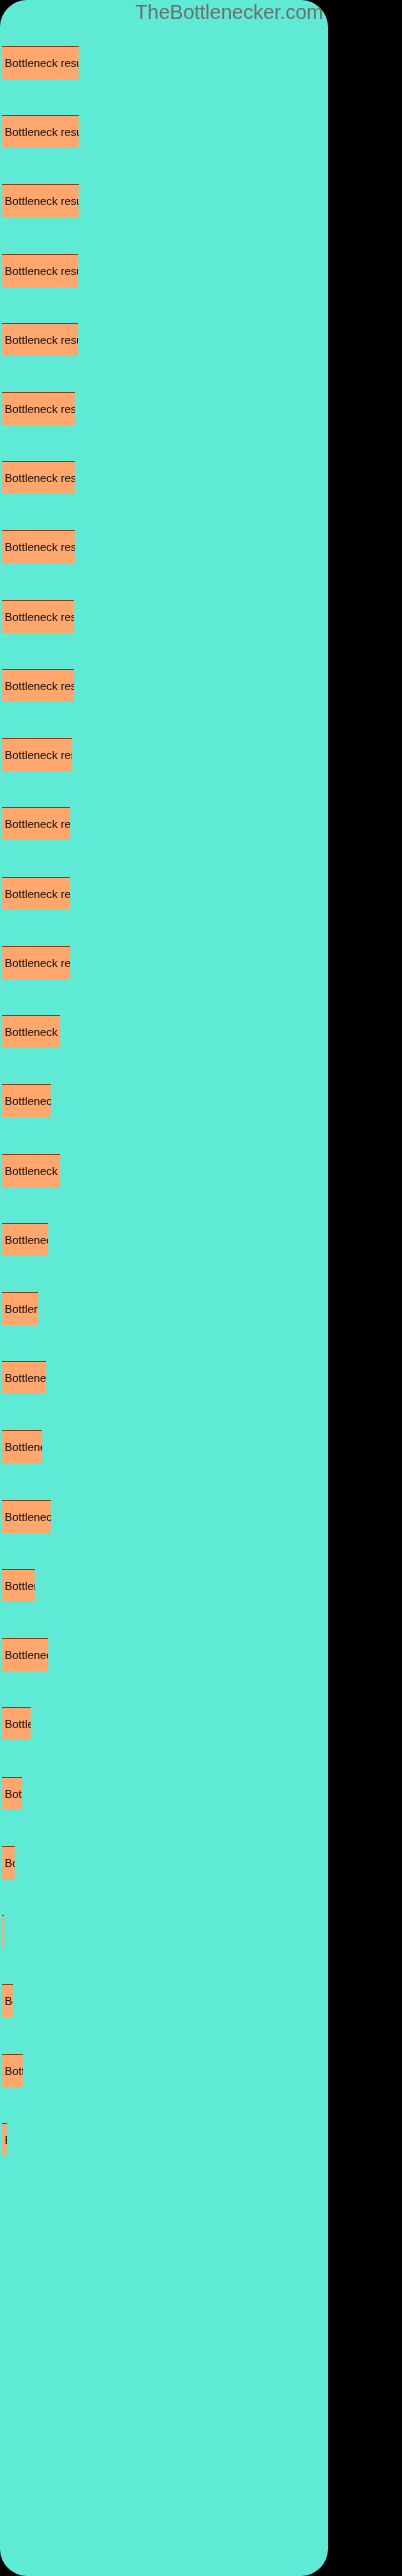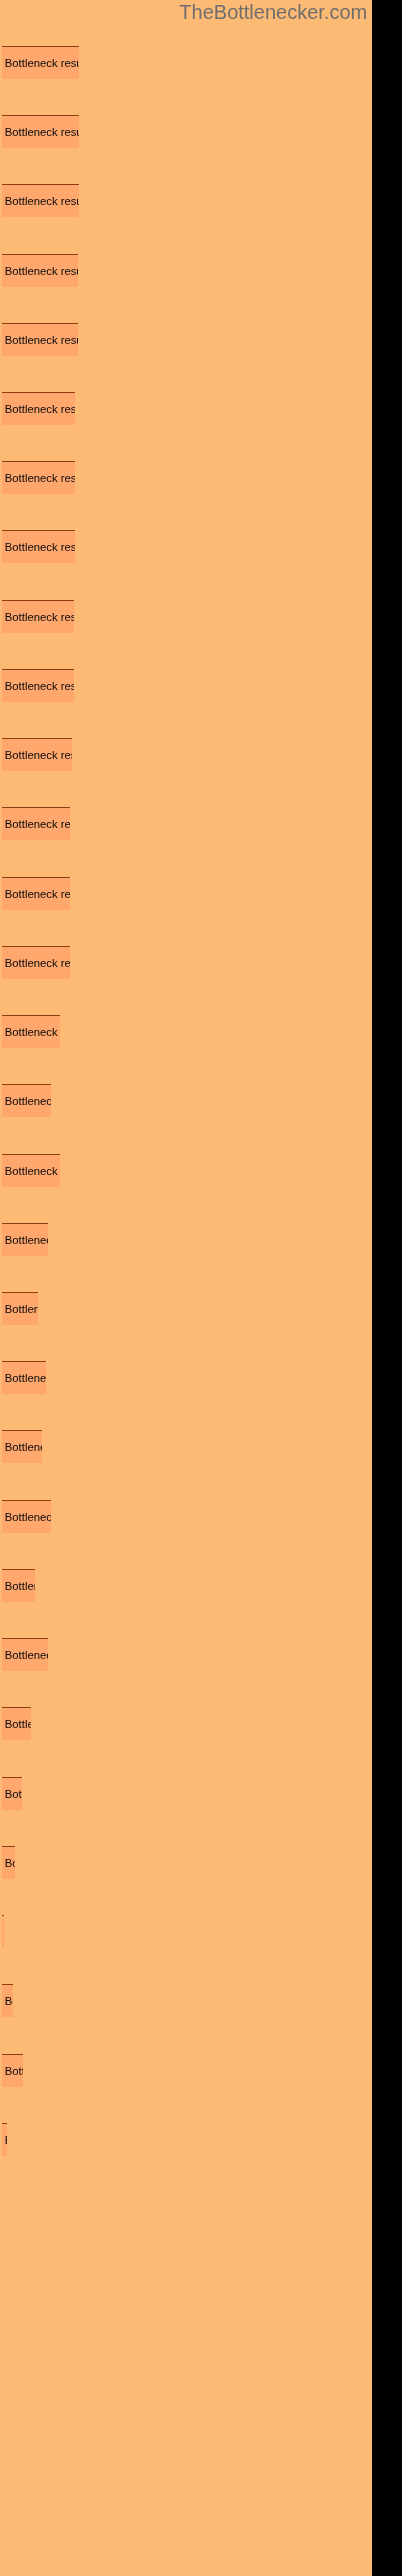--- a/index.html
+++ b/index.html
@@ -11,23 +11,24 @@
   body {
     width: 403px;
     height: 2576px;
     position: relative;
     overflow: hidden;
     font-family: "Liberation Sans", sans-serif;
     -webkit-font-smoothing: antialiased;
   }
   #chart-root {
     position: relative;
-    width: 372px;
+    width: 328px;
     height: 2576px;
-    background: #fdba74;
+    background: #5eead4;
+    border-radius: 27px;
   }
   .watermark {
     position: absolute;
     top: 0px;
     right: 4.8px;
     font-family: "Liberation Sans", sans-serif;
     font-size: 20px;
     line-height: 24px;
     color: #6e6e6e;
     letter-spacing: 0px;

